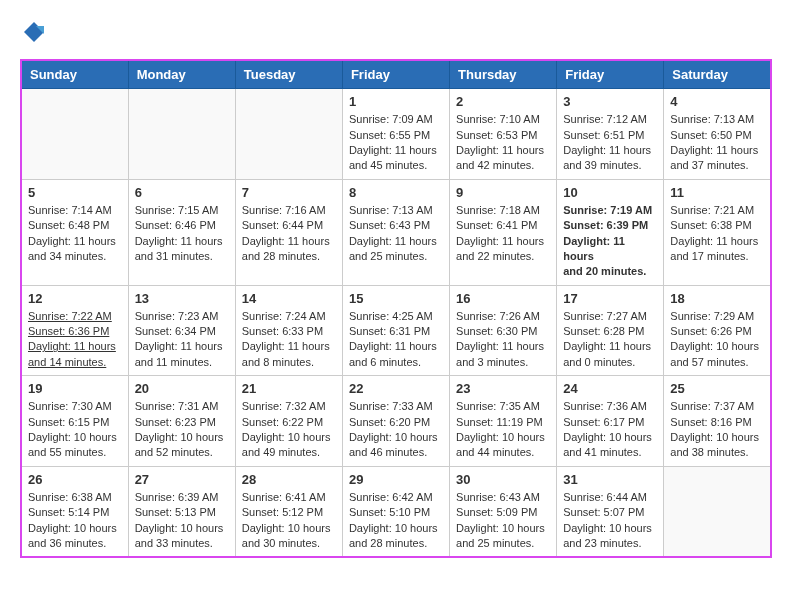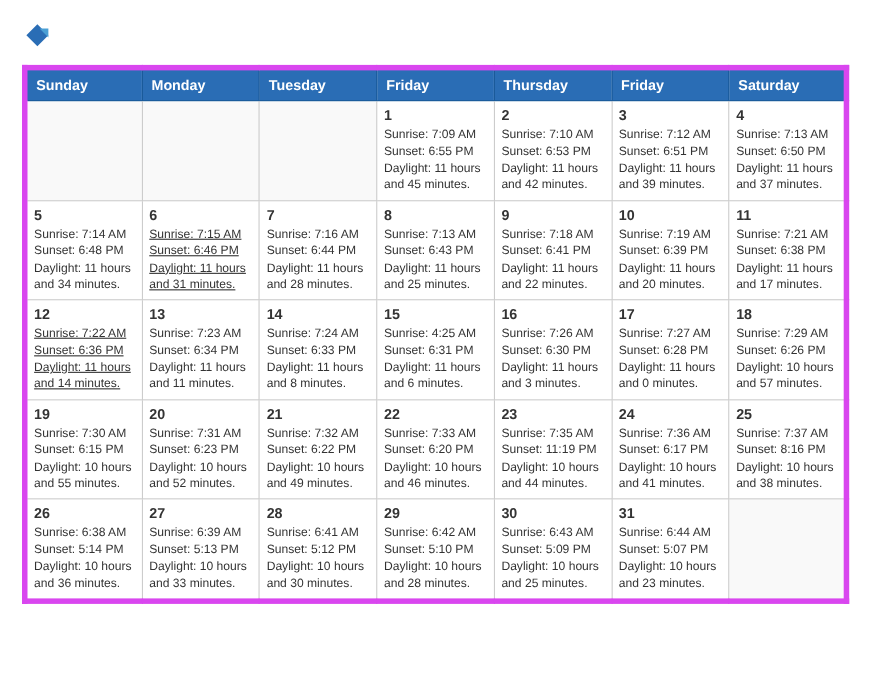--- a/index.html
+++ b/index.html
@@ -40,21 +40,21 @@
       font-weight: normal;
       color: #333;
     }
     .subtitle {
       font-size: 16px;
       color: #555;
     }
     .calendar {
       width: 100%;
       border-collapse: collapse;
-      border: 5px solid #d946ef;
+      border: 2px solid #d946ef;
     }
     .calendar th {
       background-color: #2a6db5;
       color: #fff;
       text-align: left;
       padding: 6px 8px;
       font-size: 13px;
       font-weight: bold;
       border: 1px solid #1a5a9a;
     }
@@ -154,21 +154,21 @@
       <tr>
         <td>
           <div class="day-number">5</div>
           <div class="day-info" style="white-space: pre-line;">Sunrise: 7:14 AM
 Sunset: 6:48 PM
 Daylight: 11 hours
 and 34 minutes.</div>
         </td>
         <td>
           <div class="day-number">6</div>
-          <div class="day-info" style="white-space: pre-line; text-decoration: underline;">Sunrise: 7:15 AM
+          <div class="day-info" style="white-space: pre-line;">Sunrise: 7:15 AM
 Sunset: 6:46 PM
 Daylight: 11 hours
 and 31 minutes.</div>
         </td>
         <td>
           <div class="day-number">7</div>
           <div class="day-info" style="white-space: pre-line;">Sunrise: 7:16 AM
 Sunset: 6:44 PM
 Daylight: 11 hours
 and 28 minutes.</div>
@@ -182,21 +182,21 @@
         </td>
         <td>
           <div class="day-number">9</div>
           <div class="day-info" style="white-space: pre-line;">Sunrise: 7:18 AM
 Sunset: 6:41 PM
 Daylight: 11 hours
 and 22 minutes.</div>
         </td>
         <td>
           <div class="day-number">10</div>
-          <div class="day-info" style="white-space: pre-line;">Sunrise: 7:19 AM
+          <div class="day-info" style="white-space: pre-line; font-weight: bold;">Sunrise: 7:19 AM
 Sunset: 6:39 PM
 Daylight: 11 hours
 and 20 minutes.</div>
         </td>
         <td>
           <div class="day-number">11</div>
           <div class="day-info" style="white-space: pre-line;">Sunrise: 7:21 AM
 Sunset: 6:38 PM
 Daylight: 11 hours
 and 17 minutes.</div>

